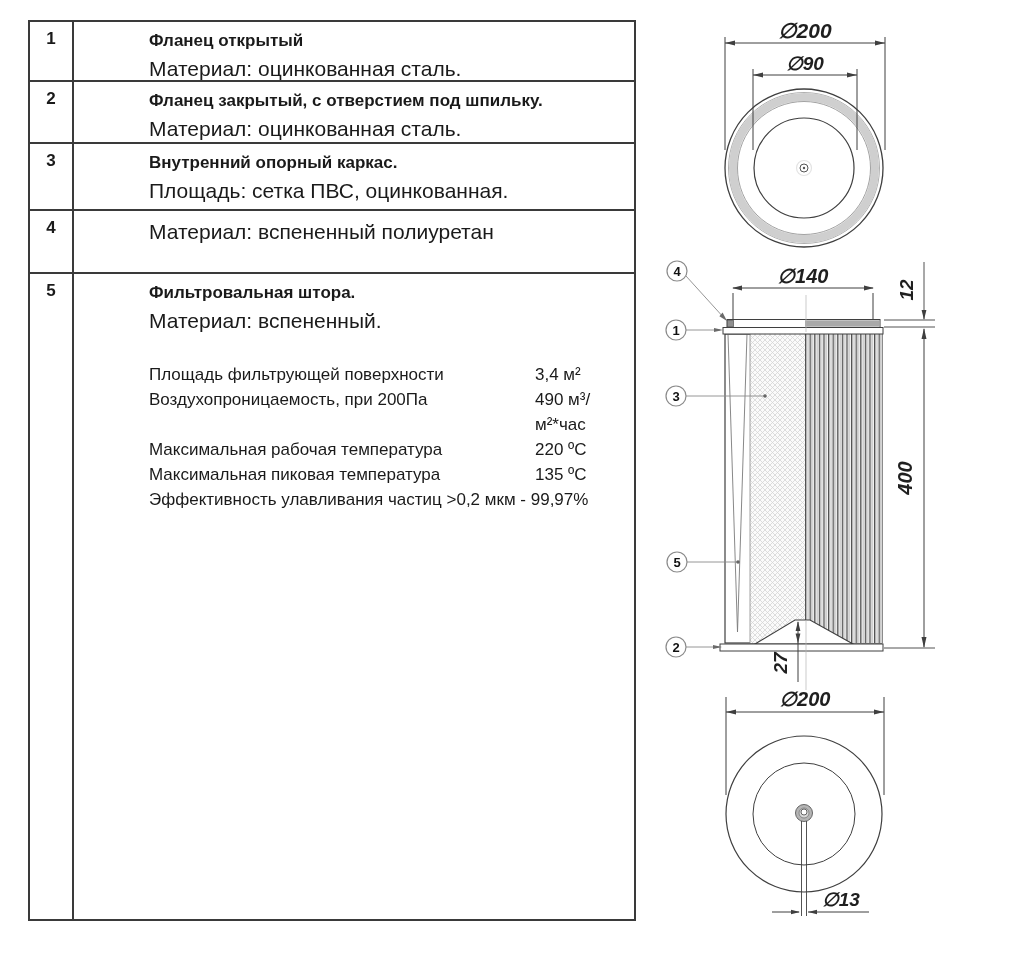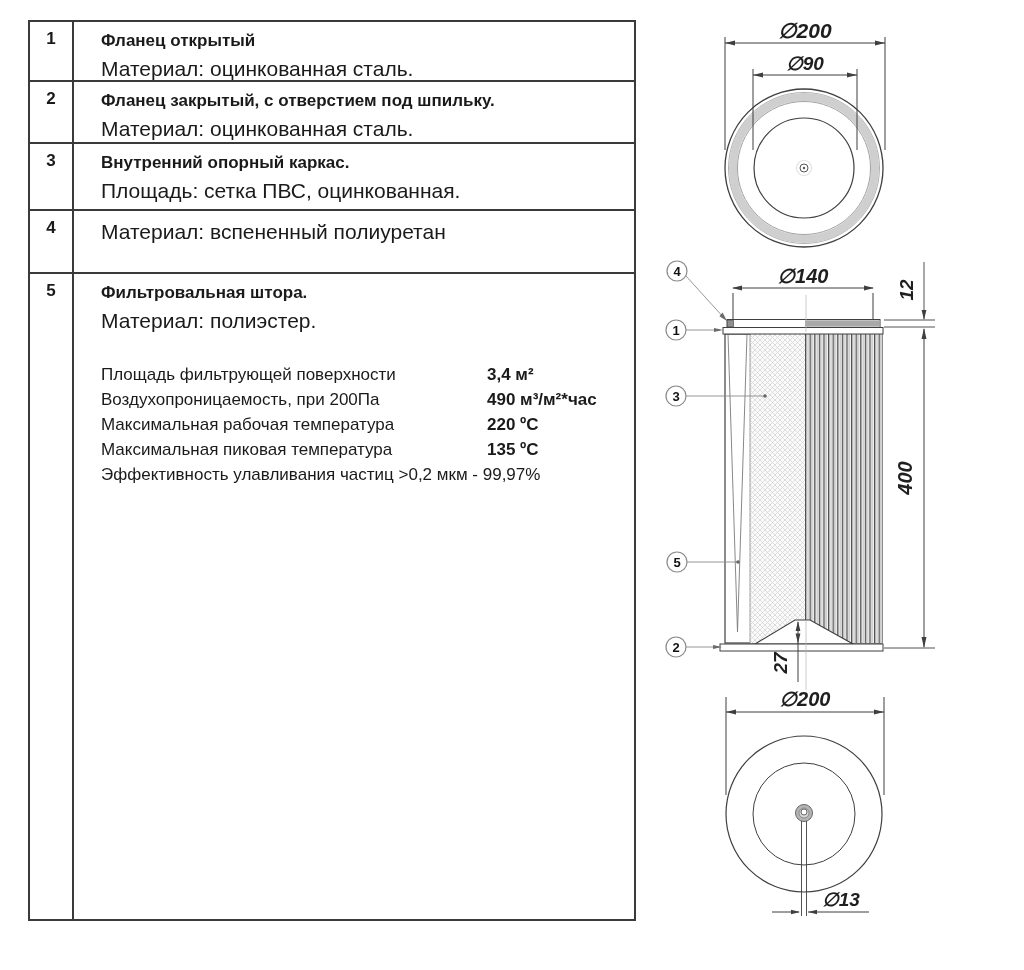--- a/index.html
+++ b/index.html
@@ -14,27 +14,27 @@
     display:flex;flex-direction:column;
   }
   .trow{display:flex;box-sizing:border-box;}
   .trow + .trow{border-top:2px solid #3a3a3a;}
   .r1{height:58px;}  .r2{height:62px;}  .r3{height:67px;}  .r4{height:63px;}
   .r5{flex:1 1 auto;}
   .tnum{
     width:44px;flex:0 0 44px;border-right:2px solid #3a3a3a;box-sizing:border-box;
     text-align:center;padding-top:7px;font-weight:bold;font-size:17px;
   }
-  .tcell{flex:1 1 auto;padding:6px 8px 5px 27px;box-sizing:border-box;}
+  .tcell{flex:1 1 auto;padding:6px 8px 5px 27px;box-sizing:border-box;margin-left:48px;}
   .ttitle{font-weight:bold;font-size:17px;line-height:26px;}
   .tmat{font-size:21px;line-height:29px;}
   .specs{margin-top:27px;font-size:17px;}
   .specrow{display:flex;line-height:25px;}
   .slabel{width:386px;flex:0 0 386px;}
-  .svalue{flex:1 1 auto;font-weight:bold;}
+  .svalue{flex:1 1 auto;}
   .specfull{line-height:25px;}
   
   .drawing{position:absolute;left:650px;top:0;width:374px;height:970px;}
   .dimtxt{font-family:"Liberation Sans",sans-serif;font-style:italic;font-weight:bold;fill:#1f1f1f;}
   .baltxt{font-family:"Liberation Sans",sans-serif;font-weight:bold;fill:#111;font-style:normal;}
 </style>
 </head>
 <body>
 
 <div class="page">
@@ -69,21 +69,21 @@
       <div class="tnum">4</div>
       <div class="tcell">
         <div class="tmat">Материал: вспененный полиуретан</div>
       </div>
     </div>
 
     <div class="trow r5">
       <div class="tnum">5</div>
       <div class="tcell">
         <div class="ttitle">Фильтровальная штора.</div>
-        <div class="tmat">Материал: полиэстер.</div>
+        <div class="tmat">Материал: вспененный.</div>
         <div class="specs">
           <div class="specrow">
             <span class="slabel">Площадь фильтрующей поверхности</span>
             <span class="svalue">3,4 м²</span>
           </div>
           <div class="specrow">
             <span class="slabel">Воздухопроницаемость, при 200Па</span>
             <span class="svalue">490 м³/м²*час</span>
           </div>
           <div class="specrow">

